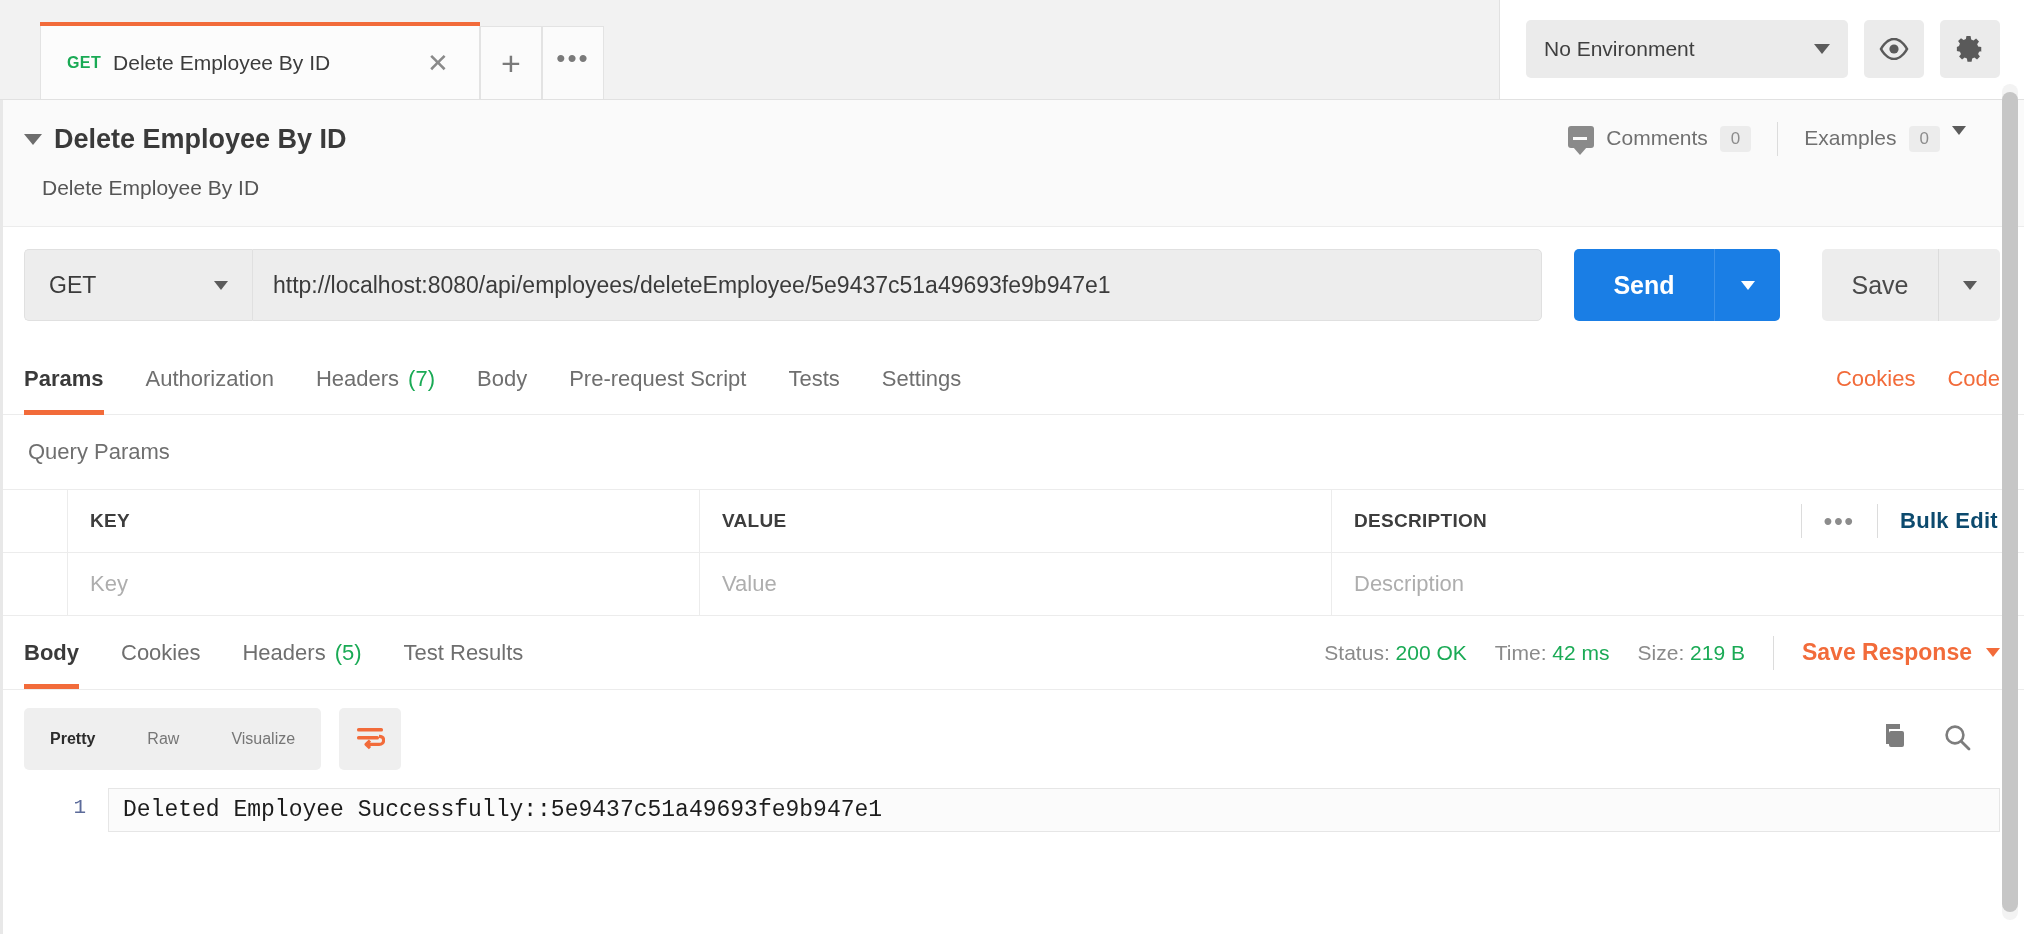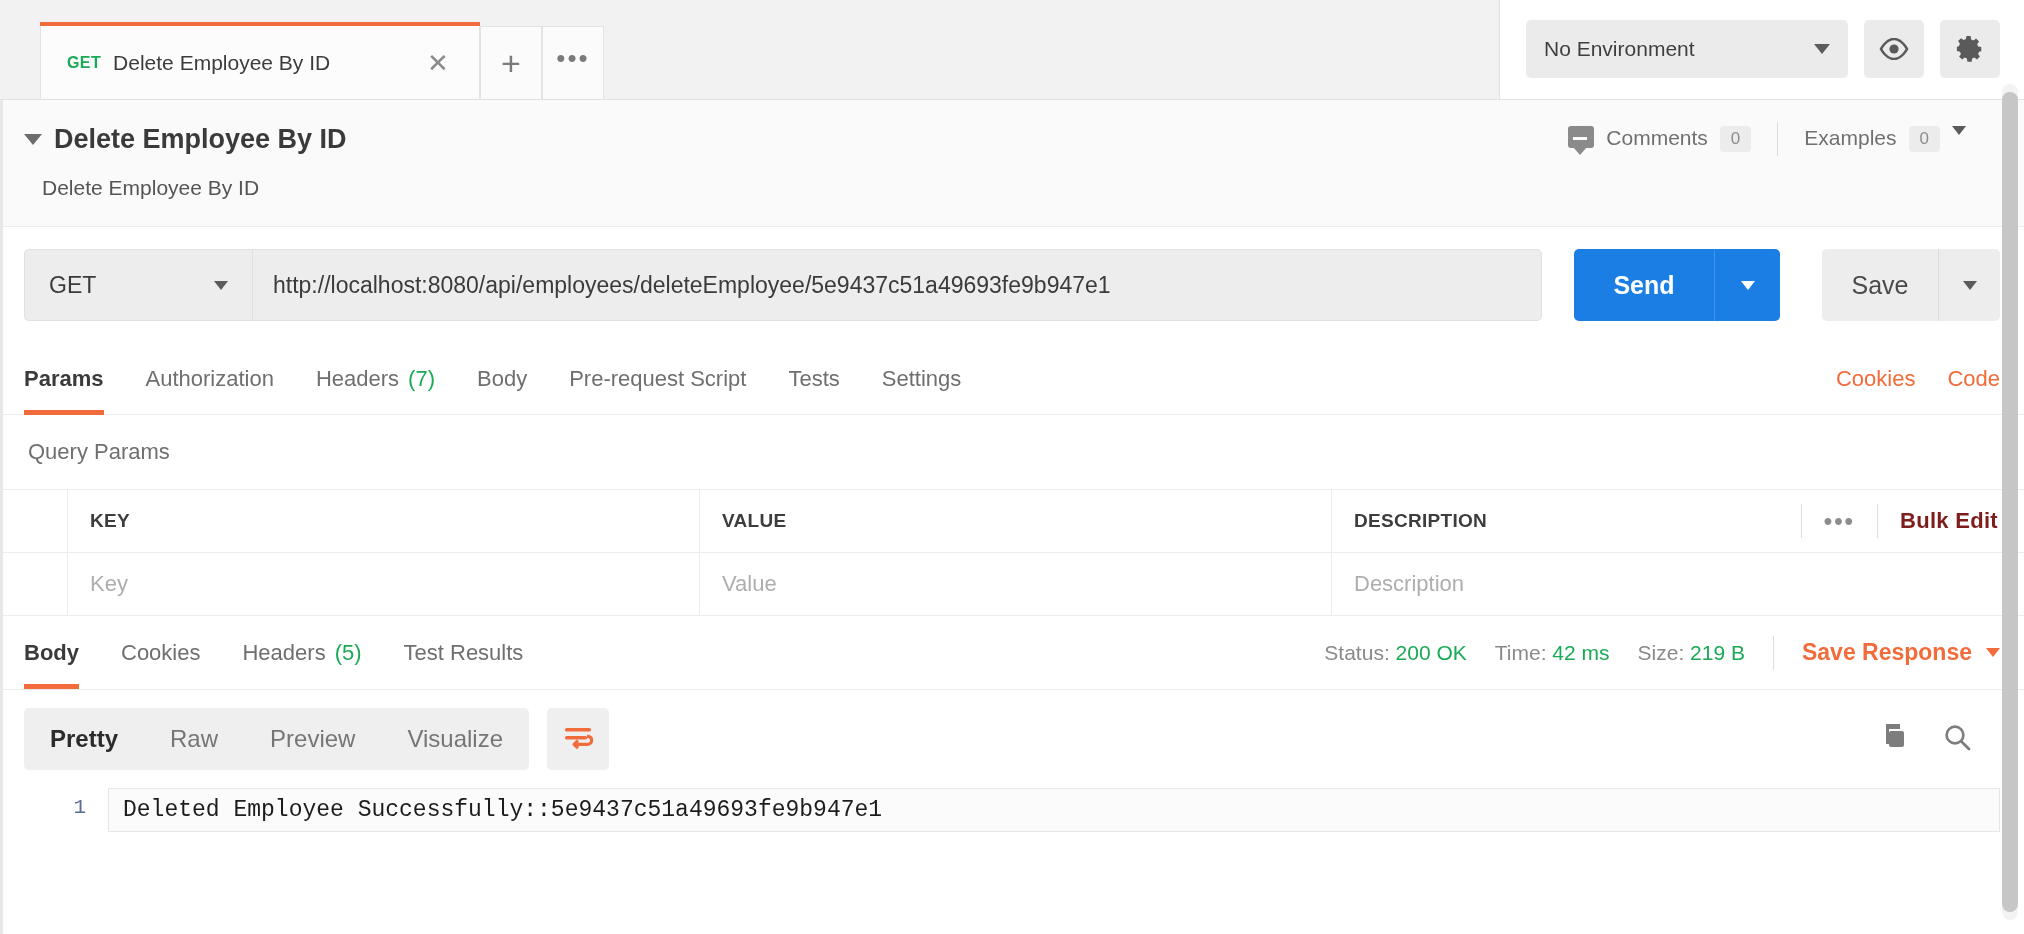--- a/index.html
+++ b/index.html
@@ -155,36 +155,36 @@
   .prow { display: flex; border-bottom: 1px solid #ececec; }
   .pcell { border-right: 1px solid #ececec; display: flex; align-items: center; padding: 0 22px; }
   .pcheck { width: 68px; border-right: 1px solid #ececec; }
   .pkey { width: 632px; }
   .pval { width: 632px; }
   .pdesc { flex: 1; border-right: none; }
   .hdr-row .pcell { height: 62px; font-size: 19px; font-weight: bold; color: #3d3d3d; letter-spacing: .3px; }
   .body-row .pcell { height: 62px; font-size: 22px; color: #aeaeae; }
   .hdr-actions { margin-left: auto; display: flex; align-items: center; gap: 0; padding-right: 4px; }
   .dots { font-size: 24px; color: #8c8c8c; letter-spacing: 2px; padding: 0 22px; cursor: pointer; }
-  .bulk { color: #7f1d1d; font-size: 22px; padding-left: 22px; cursor: pointer; }
+  .bulk { color: #0c4a6e; font-size: 22px; padding-left: 22px; cursor: pointer; }
 
   
   .resp-tabs {
     display: flex; align-items: center; height: 74px; padding: 0 24px;
     border-bottom: 1px solid #ececec; background: #ffffff;
   }
   .resp-right { margin-left: auto; display: flex; align-items: center; gap: 0; font-size: 21px; }
   .stat { color: #8a8a8a; padding-right: 28px; white-space: nowrap; }
   .stat b { color: #1aaa55; font-weight: normal; }
   .saveresp { color: #f26b3a; font-size: 23px; font-weight: bold; padding-left: 28px; display: flex;
               align-items: center; gap: 14px; cursor: pointer; }
 
   .body-toolbar { display: flex; align-items: center; padding: 18px 24px; gap: 18px; background: #ffffff; }
   .seg { display: flex; background: #efefef; border-radius: 5px; height: 62px; align-items: center; }
-  .segbtn { padding: 0 26px; font-size: 24px; color: #767676; height: 75px; display: flex;
+  .segbtn { padding: 0 26px; font-size: 16px; color: #767676; height: 75px; display: flex;
             align-items: center; cursor: pointer; }
   .segbtn.active { color: #2c2c2c; font-weight: bold; }
   .fmt-select {
     display: flex; align-items: center; gap: 20px; background: #efefef; border-radius: 5px;
     height: 62px; padding: 0 24px; font-size: 22px; color: #9a9a9a; cursor: pointer;
   }
   .wrapbtn {
     width: 62px; height: 62px; background: #efefef; border-radius: 5px;
     display: flex; align-items: center; justify-content: center; cursor: pointer;
   }
@@ -373,21 +373,20 @@
         <span>Save Response</span>
         <span class="caret sm orange"></span>
       </span>
     </div>
   </div>
 
   <div class="body-toolbar">
     <div class="seg">
       <div class="segbtn active">Pretty</div>
       <div class="segbtn">Raw</div>
-      <div class="segbtn">Preview</div>
       <div class="segbtn">Visualize</div>
     </div>
     <div class="wrapbtn">
       <svg width="30" height="26" viewBox="0 0 30 26">
         <rect x="2" y="2" width="26" height="3.6" rx="1.6" fill="#f26b3a"></rect>
         <rect x="2" y="10" width="22" height="3.6" rx="1.6" fill="#f26b3a"></rect>
         <path d="M24 10.4c3.6 0 4.6 2 4.6 4s-1.6 4-4.4 4H12" fill="none" stroke="#f26b3a" stroke-width="3.2"></path>
         <path d="M15 14.6 11 18.4l4 3.8" fill="none" stroke="#f26b3a" stroke-width="3.2" stroke-linejoin="round"></path>
       </svg>
     </div>

